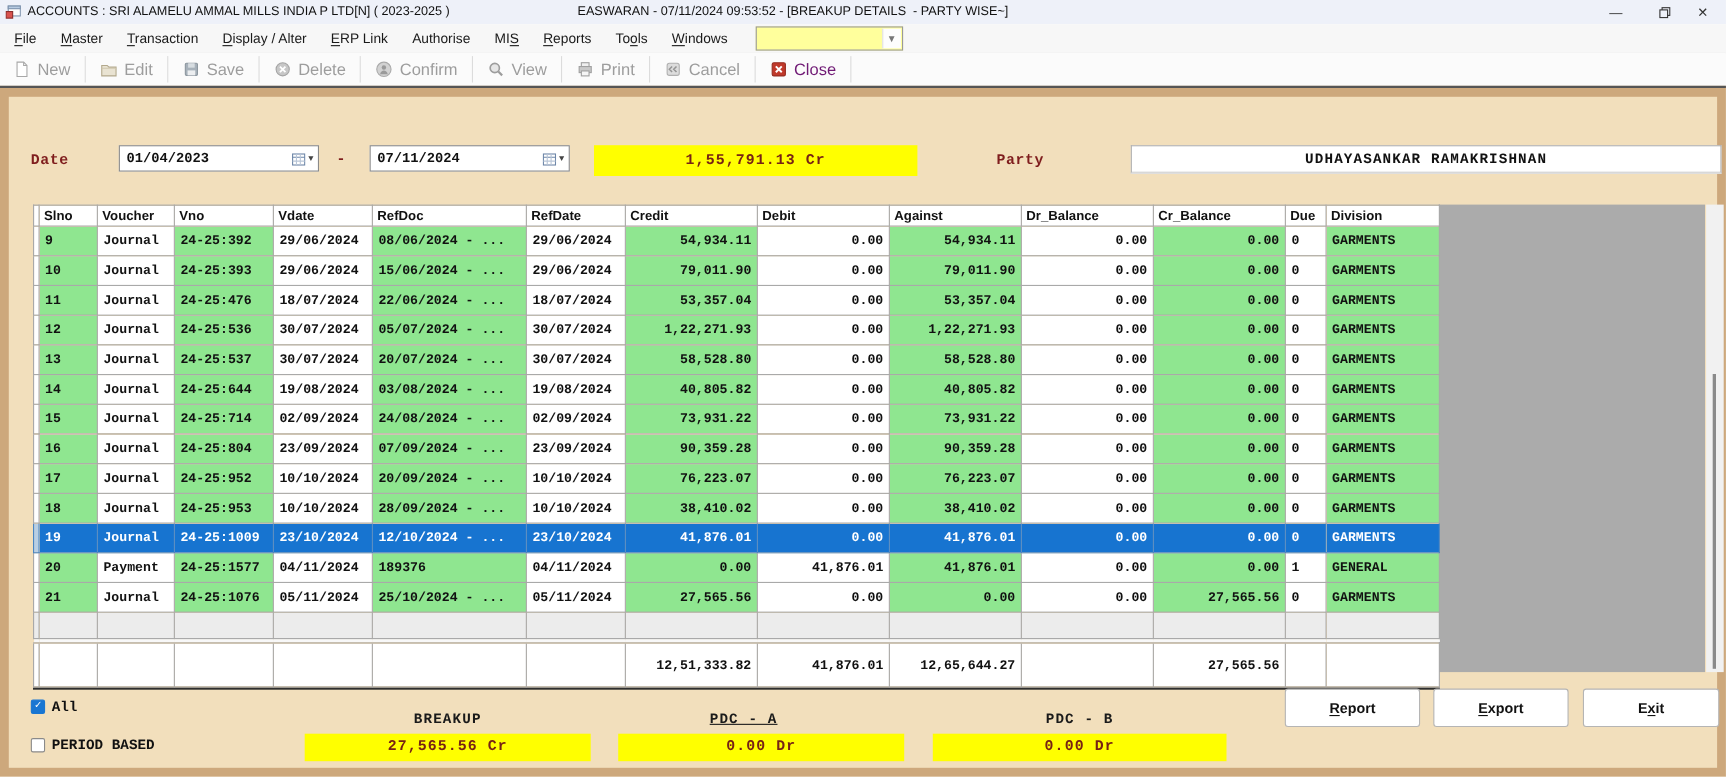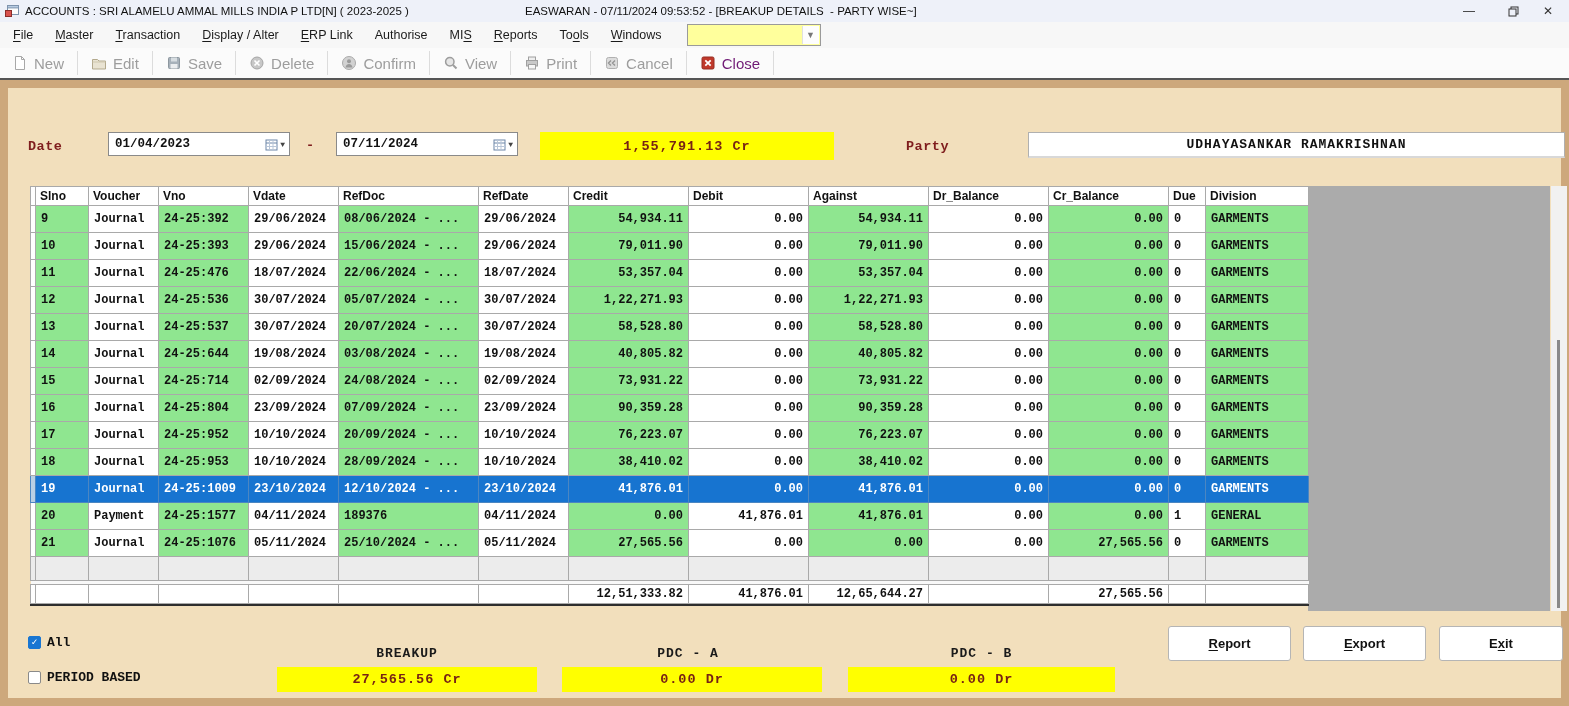--- a/index.html
+++ b/index.html
@@ -57,21 +57,21 @@
   .grid tr.data{height:27px;}
   .grid tr.data td:nth-child(even){background:#8fe690;}
   .grid td:first-child,.grid th:first-child{padding:0;}
   .grid tr.data td:nth-child(n+8):nth-child(-n+12){text-align:right;}
   .grid tr.sel td{background:#1774d0 !important;color:#fff;border-color:#4b86c2;}
   .grid tr.sel td:first-child{background:#b9cfe4 !important;}
   .grid tr.emptyrow{height:24px;}
   .grid tr.emptyrow td{background:#ececec;}
   .grid tr.spacerrow{height:4px;}
   .grid tr.spacerrow td{background:#f8f8f8;border-left:none;border-right:none;padding:0;}
-  .grid tr.totalrow{height:19px;}
+  .grid tr.totalrow{height:40px;}
   .grid tr.totalrow td{background:#fff;text-align:right;}
   .grayfill{position:absolute;left:1308px;top:186px;width:242px;height:425px;background:#ababab;}
   .vscroll{position:absolute;left:1551px;top:186px;width:16px;height:425px;background:#f1f1f1;}
   .vthumb{position:absolute;left:6px;top:154px;width:3px;height:268px;background:#8a8a8a;}
   
   .chkrow{position:absolute;display:flex;align-items:center;gap:6px;font:700 13px "Liberation Mono",monospace;color:#111;}
   .chkbox{width:13px;height:13px;border:1px solid #8a8a8a;background:#fff;border-radius:2px;box-sizing:border-box;
           display:flex;align-items:center;justify-content:center;}
   .chkbox.checked{background:#1976d2;border-color:#1976d2;color:#fff;font-size:10px;line-height:1;}
   .seclbl{position:absolute;text-align:center;font:700 13px "Liberation Mono",monospace;color:#1a1a1a;letter-spacing:1px;margin-top:12px;}
@@ -554,21 +554,21 @@
 </div>
 <div class="chkrow" style="left:28px;top:670px;">
   <span class="chkbox"></span>
   <span>PERIOD BASED</span>
 </div>
 
 <span class="seclbl" style="left:277px;top:634px;width:260px;">BREAKUP</span>
 <div class="ybox" style="left:277px;top:667px;width:260px;height:25px;">
   <span>27,565.56 Cr</span>
 </div>
-<span class="seclbl" style="left:558px;top:634px;width:260px;">PDC - A</span>
+<span class="seclbl" style="left:546px;top:634px;width:260px;text-decoration:underline;">PDC - A</span>
 <div class="ybox" style="left:562px;top:667px;width:260px;height:25px;">
   <span>0.00 Dr</span>
 </div>
 <span class="seclbl" style="left:848px;top:634px;width:267px;">PDC - B</span>
 <div class="ybox" style="left:848px;top:667px;width:267px;height:25px;">
   <span>0.00 Dr</span>
 </div>
 
 <div class="fbtn" style="left:1168px;">
     <u>R</u>

